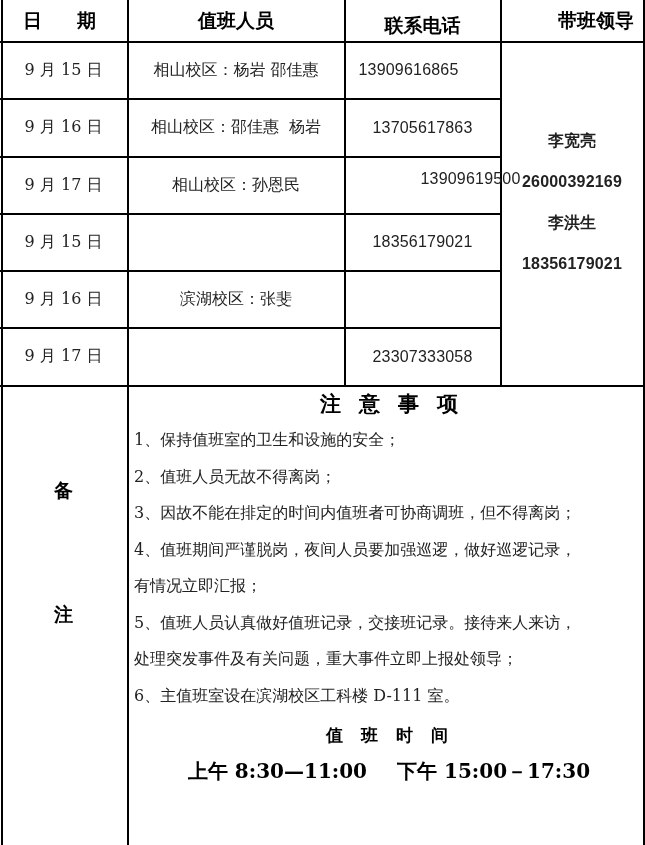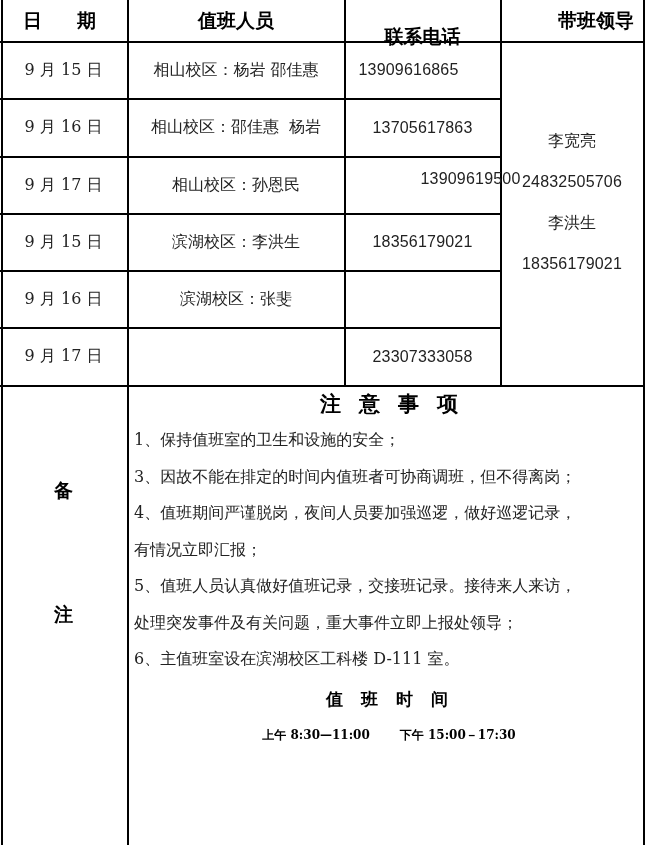--- a/index.html
+++ b/index.html
@@ -5,30 +5,30 @@
     html, body { margin: 0; padding: 0; background: #ffffff; }
     body { width: 645px; height: 845px; overflow: hidden; position: relative;
       font-family: "DejaVu Serif", "Liberation Serif", serif; color: #111; }
     .grid { position: absolute; left: 0; top: 0; width: 645px; height: 845px; }
     .vl { position: absolute; top: 0; width: 1.5px; background: #000; }
     .hl { position: absolute; height: 1.5px; background: #000; }
     .cell { position: absolute; display: flex; align-items: center; justify-content: center; text-align: center; }
     .hdr { font-family: "DejaVu Sans", "Liberation Sans", sans-serif; font-weight: bold; font-size: 19px; color: #000; }
     .txt { font-size: 16px; color: #222; }
     .num { font-family: "Liberation Sans", sans-serif; font-size: 16px; color: #222; letter-spacing: 0.2px; }
-    .leader { flex-direction: column; gap: 0; }
+    .leader { flex-direction: column; gap: 0; font-weight: bold; }
     .leader span { display: block; height: 41px; line-height: 41px; font-size: 16px; color: #222; }
     .leader .num { font-family: "Liberation Sans", sans-serif; }
     .notes { position: absolute; left: 134px; top: 386px; width: 510px; }
     .notes-title { text-align: center; font-weight: bold; font-size: 21px; letter-spacing: 18px; height: 36px; line-height: 36px; margin-left: 18px; color: #000;
       font-family: "DejaVu Sans", "Liberation Sans", sans-serif; }
     .note-line { font-size: 16px; color: #222; height: 36.5px; line-height: 36.5px; white-space: nowrap; }
     .duty-title { text-align: center; font-weight: bold; font-size: 17px; letter-spacing: 18px; height: 38px; line-height: 38px; margin-left: 14px; margin-top: 2px; color: #000;
       font-family: "DejaVu Sans", "Liberation Sans", sans-serif; }
-    .duty-times { display: flex; justify-content: center; gap: 30px; font-weight: bold; font-size: 12px; height: 34px; line-height: 34px; color: #000; }
+    .duty-times { display: flex; justify-content: center; gap: 30px; font-weight: bold; font-size: 20px; height: 34px; line-height: 34px; color: #000; }
     .duty-times span { white-space: nowrap; }
     .side-label { position: absolute; left: 0; width: 127px; text-align: center; font-weight: bold; font-size: 19px; color: #000;
       font-family: "DejaVu Sans", "Liberation Sans", sans-serif; }
   </style>
 </head>
 <body>
 
 <div class="grid">
 
   <div class="vl" style="left:1px;height:845px;"></div>
@@ -44,21 +44,21 @@
   <div class="hl" style="top:270px;left:0;width:501px;"></div>
   <div class="hl" style="top:327px;left:0;width:501px;"></div>
   <div class="hl" style="top:385px;left:0;width:645px;"></div>
 
   <div class="cell hdr" style="left:128px;top:0;width:216px;height:41px;">
       <span>值班人员</span>
     </div>
   <div class="cell hdr" style="left:0;top:0;width:127px;height:41px;">
       <span style="letter-spacing:8px;">日　期</span>
     </div>
-  <div class="cell hdr" style="left:345px;top:16px;width:155px;height:41px;">
+  <div class="cell hdr" style="left:345px;top:5px;width:155px;height:41px;">
       <span>联系电话</span>
     </div>
   <div class="cell hdr" style="left:501px;top:0;width:142px;height:41px;margin-left:24px;">
       <span>带班领导</span>
     </div>
 
   <div class="cell txt" style="left:0;top:42px;width:127px;height:56px;">
       <span>9 月 15 日</span>
     </div>
   <div class="cell txt" style="left:128px;top:42px;width:216px;height:56px;">
@@ -84,54 +84,52 @@
   <div class="cell txt" style="left:128px;top:157px;width:216px;height:56px;border-radius:19px;">
       <span>相山校区：孙恩民</span>
     </div>
   <div class="cell num" style="left:345px;top:145px;width:155px;height:68px;margin-left:48px;">
       <span>13909619500</span>
     </div>
 
   <div class="cell txt" style="left:0;top:214px;width:127px;height:56px;">
       <span>9 月 15 日</span>
     </div>
-  <div class="cell txt" style="left:128px;top:214px;width:216px;height:56px;">
-      <span>滨湖校区：李洪生</span>
-    </div>
   <div class="cell num" style="left:345px;top:214px;width:155px;height:56px;">
       <span>18356179021</span>
     </div>
 
   <div class="cell txt" style="left:0;top:271px;width:127px;height:56px;">
       <span>9 月 16 日</span>
     </div>
   <div class="cell txt" style="left:128px;top:271px;width:216px;height:56px;">
       <span>滨湖校区：张斐</span>
     </div>
 
   <div class="cell txt" style="left:0;top:328px;width:127px;height:57px;">
       <span>9 月 17 日</span>
     </div>
   <div class="cell num" style="left:345px;top:328px;width:155px;height:57px;">
       <span>23307333058</span>
     </div>
 
   <div class="cell leader" style="left:501px;top:119px;width:142px;height:166px;">
     <span>李宽亮</span>
-    <span class="num">24832505706</span>
+    <span class="num">26000392169</span>
     <span>李洪生</span>
     <span class="num">18356179021</span>
   </div>
 
   <div class="side-label" style="top:478px;">备</div>
   <div class="side-label" style="top:602px;">注</div>
 
   <div class="notes">
     <div class="notes-title">注意事项</div>
     <div class="note-line">1、保持值班室的卫生和设施的安全；</div>
+    <div class="note-line">2、值班人员无故不得离岗；</div>
     <div class="note-line">3、因故不能在排定的时间内值班者可协商调班，但不得离岗；</div>
     <div class="note-line">4、值班期间严谨脱岗，夜间人员要加强巡逻，做好巡逻记录，</div>
     <div class="note-line">有情况立即汇报；</div>
     <div class="note-line">5、值班人员认真做好值班记录，交接班记录。接待来人来访，</div>
     <div class="note-line">处理突发事件及有关问题，重大事件立即上报处领导；</div>
     <div class="note-line">6、主值班室设在滨湖校区工科楼 D-111 室。</div>
     <div class="duty-title">值班时间</div>
     <div class="duty-times">
       <span>上午 8:30—11:00</span>
       <span>下午 15:00－17:30</span>

